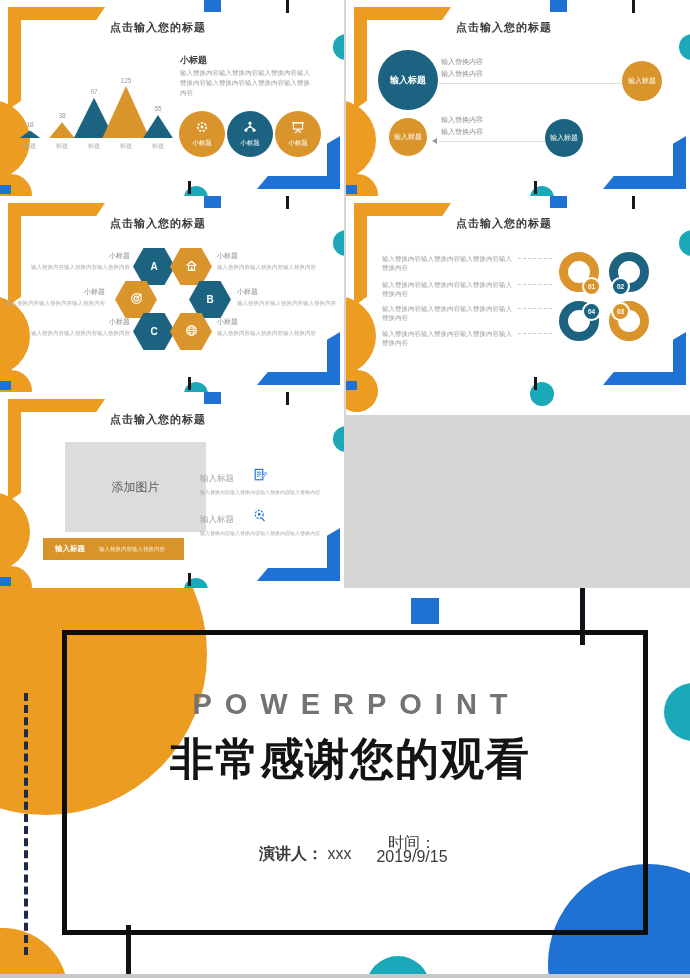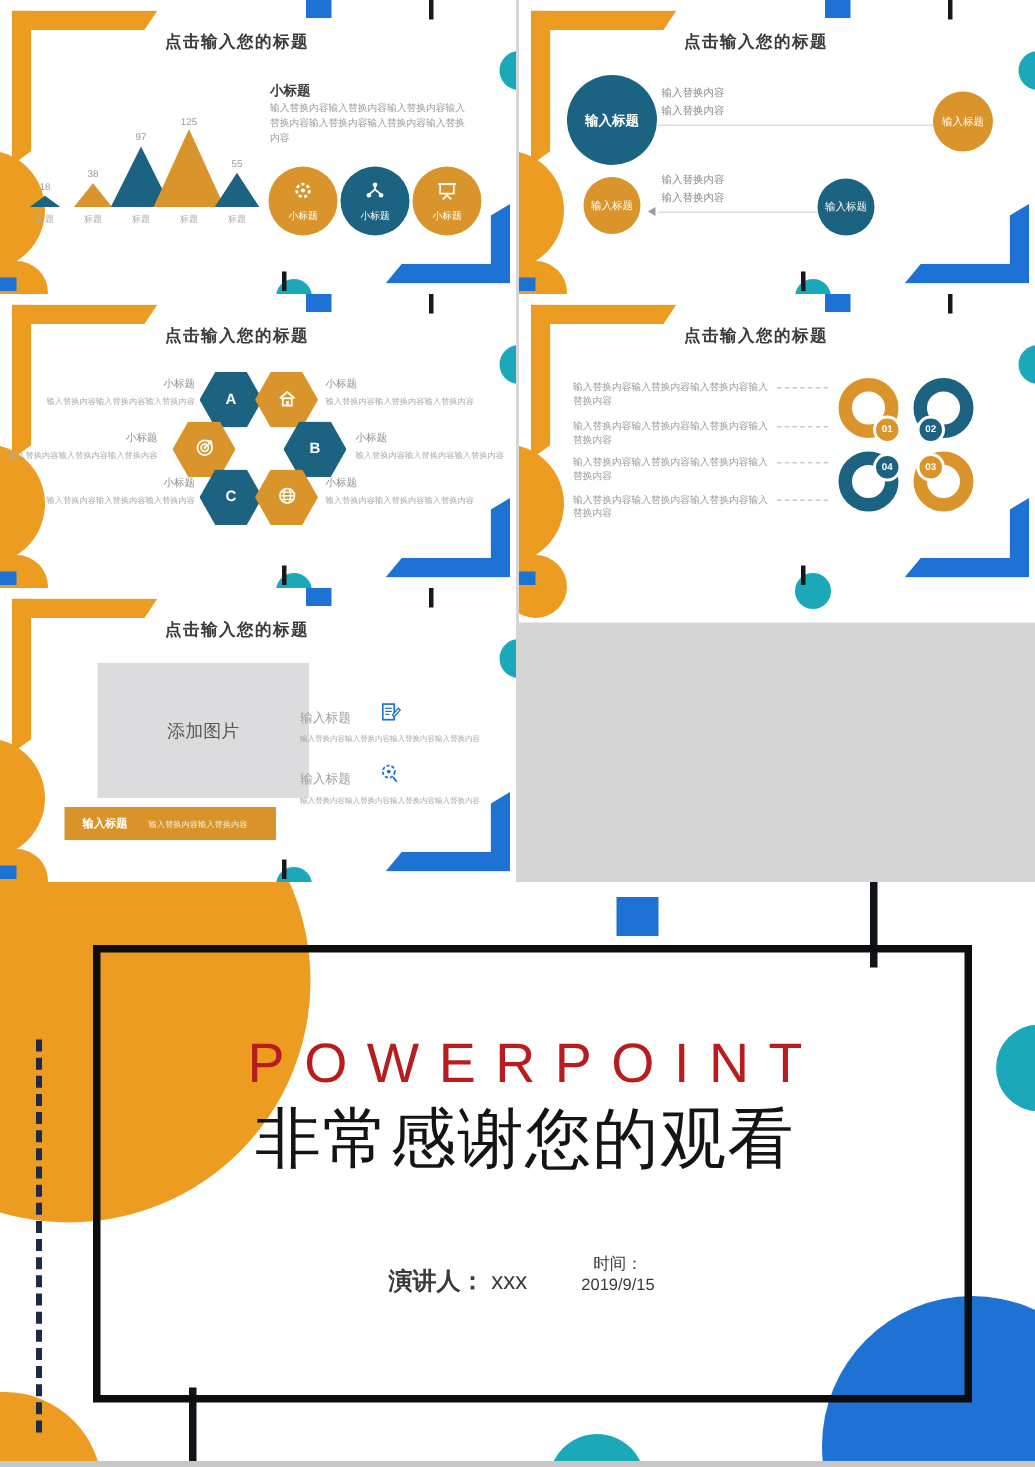--- a/index.html
+++ b/index.html
@@ -79,26 +79,26 @@
   .f-orange{left:-115px;top:-95px;width:322px;height:322px;border-radius:50%;background:#EC9C21;}
   .f-blue{left:548px;top:276px;width:200px;height:200px;border-radius:50%;background:#1E72D4;}
   .f-teal-r{left:664px;top:95px;width:58px;height:58px;border-radius:50%;background:#1BA9BA;}
   .f-teal-b{left:366px;top:368px;width:64px;height:64px;border-radius:50%;background:#1BA9BA;}
   .f-o-corner{left:-62px;top:340px;width:130px;height:130px;border-radius:50%;background:#EC9C21;}
   .f-sq{left:411px;top:10px;width:28px;height:26px;background:#1E72D4;}
   .f-vl-top{left:580px;top:0;width:5px;height:57px;background:#10131a;}
   .f-vl-bot{left:126px;top:337px;width:5px;height:49px;background:#10131a;}
   .f-dash{left:24px;top:105px;height:262px;border-left:4px dashed #1d2b4a;}
   .f-frame{left:62px;top:42px;width:576px;height:295px;border:5px solid #0d0d0d;}
-  .f-brand{position:absolute;left:62px;top:100px;width:576px;text-align:center;font-size:37px;font-weight:400;letter-spacing:13px;text-indent:13px;color:#b91c1c;}
-  .f-title{position:absolute;left:62px;top:142px;width:576px;text-align:center;font-size:44px;font-weight:400;letter-spacing:1px;color:#141414;}
+  .f-brand{position:absolute;left:62px;top:100px;width:576px;text-align:center;font-size:29px;font-weight:700;letter-spacing:13px;text-indent:13px;color:#737373;}
+  .f-title{position:absolute;left:62px;top:142px;width:576px;text-align:center;font-size:44px;font-weight:700;letter-spacing:1px;color:#141414;}
   .f-sub{position:absolute;left:62px;top:212px;width:576px;text-align:center;font-size:16.5px;font-weight:600;color:#2b2b2b;}
   .f-presenter{position:absolute;left:231px;top:256px;font-size:16px;color:#3a3a3a;white-space:nowrap;margin-left:28px;}
   .f-presenter b{font-weight:bold;}
-  .f-time{position:absolute;left:372px;top:248px;width:80px;text-align:center;font-size:11px;color:#3a3a3a;line-height:14px;}
+  .f-time{position:absolute;left:372px;top:248px;width:80px;text-align:center;font-size:16px;color:#3a3a3a;line-height:14px;}
   .bottom-strip{width:690px;height:4px;background:#c8c8c8;}
 </style>
 </head>
 <body>
 
 <div class="page">
   <div class="grid">
 
     <div class="slide">
       <div class="deco obr-h"></div>

